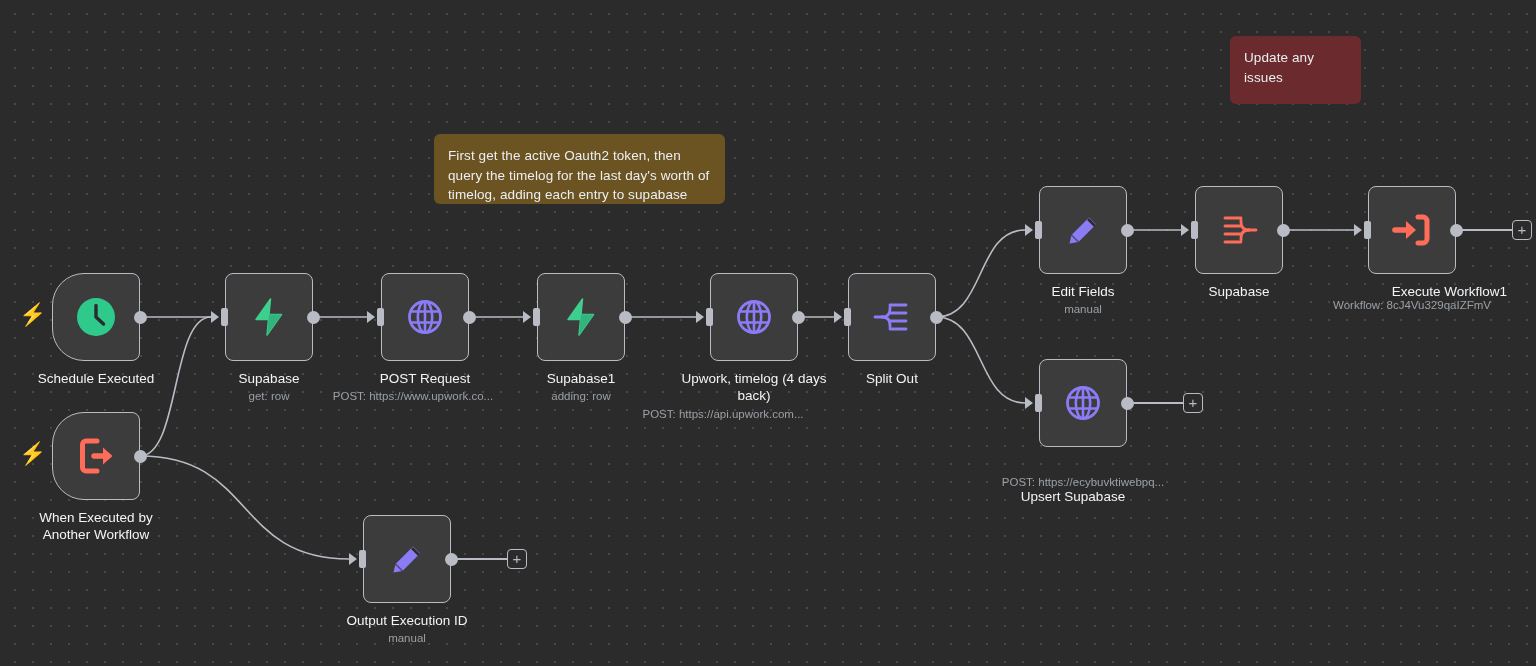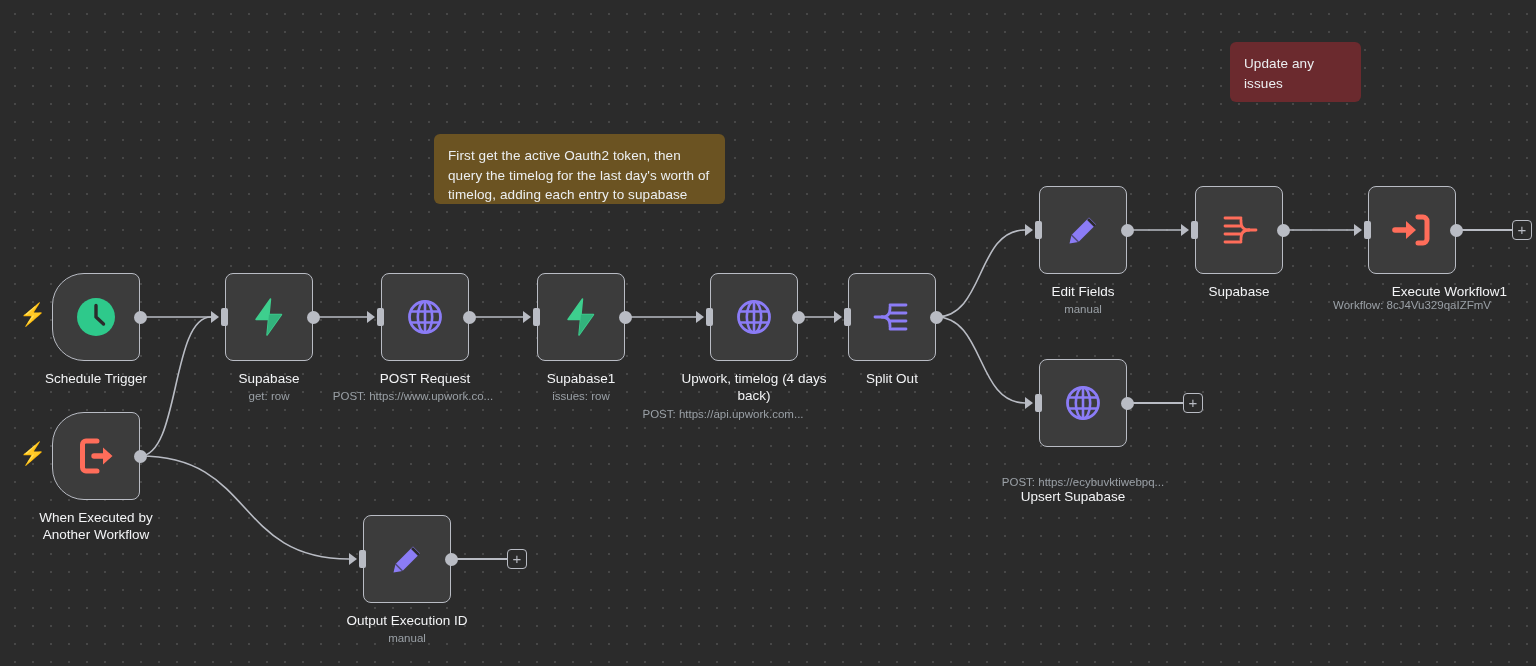--- a/index.html
+++ b/index.html
@@ -95,35 +95,35 @@
       <path d="M469,317 C509,317 483,317 523,317" stroke="#b9bcc4" stroke-width="1.6" fill="none"></path>
       <path d="M625,317 C665,317 656,317 696,317" stroke="#b9bcc4" stroke-width="1.6" fill="none"></path>
       <path d="M798,317 C838,317 794,317 834,317" stroke="#b9bcc4" stroke-width="1.6" fill="none"></path>
       <path d="M936,317 C984.95,317 976.05,230 1025,230" stroke="#b9bcc4" stroke-width="1.6" fill="none"></path>
       <path d="M936,317 C984.95,317 976.05,403 1025,403" stroke="#b9bcc4" stroke-width="1.6" fill="none"></path>
       <path d="M1127,230 C1167,230 1141,230 1181,230" stroke="#b9bcc4" stroke-width="1.6" fill="none"></path>
       <path d="M1283,230 C1323,230 1314,230 1354,230" stroke="#b9bcc4" stroke-width="1.6" fill="none"></path>
     </svg>
   <div id="stickies">
       <div class="sticky brown" style="left: 434px; top: 134px; width: 291px; height: 70px; background: rgb(107, 83, 34);">First get the active Oauth2 token, then query the timelog for the last day's worth of timelog, adding each entry to supabase</div>
-      <div class="sticky red" style="left: 1230px; top: 42px; width: 131px; height: 60px; background: rgb(107, 42, 46);">Update any issues</div>
+      <div class="sticky red" style="left: 1230px; top: 36px; width: 131px; height: 68px; background: rgb(107, 42, 46);">Update any issues</div>
     </div>
   <div id="nodes">
       <div class="node">
         <div class="nbox trigger" style="left: 52px; top: 273px; width: 88px; height: 88px;">
           <span>
             <svg width="44" height="44" viewBox="0 0 44 44" class="ic">
               <circle cx="22" cy="22" r="19" fill="#2ec98b"></circle>
         <path d="M22 10.5 V22 L29.5 29" stroke="#2b2b2b" stroke-width="3.4" fill="none" stroke-linecap="round" stroke-linejoin="round"></path>
             </svg>
           </span>
         </div>
         <div class="bolt" style="left: 19px; top: 304px;">⚡</div>
         <div class="outdot" style="left: 134px; top: 310.5px;"></div>
-        <div class="nlabel" style="left: 1px; top: 370px;">Schedule Trigger</div>
+        <div class="nlabel" style="left: 1px; top: 370px;">Schedule Executed</div>
       </div>
       <div class="node">
         <div class="nbox trigger" style="left: 52px; top: 412px; width: 88px; height: 88px;">
           <span>
             <svg width="44" height="44" viewBox="0 0 44 44" class="ic">
               <path d="M23 7 H12 a3.5 3.5 0 0 0 -3.5 3.5 v23 A3.5 3.5 0 0 0 12 37 h11" stroke="#ff6d5a" stroke-width="5" fill="none" stroke-linecap="round"></path>
         <path d="M20 22 H34" stroke="#ff6d5a" stroke-width="5.4" stroke-linecap="round"></path>
         <path d="M29 13.5 L38.5 22 L29 30.5 Z" fill="#ff6d5a"></path>
             </svg>
           </span>
@@ -170,21 +170,21 @@
             <svg width="44" height="44" viewBox="0 0 44 44" class="ic">
               <path d="M23.5 4 L9 24.5 h12.5 L20 40 L34.5 19.5 H22 Z" fill="#3ecf8e" stroke="#3ecf8e" stroke-width="1.5" stroke-linejoin="round"></path>
         <path d="M22 19.5 H34.5 L20 40 L21.5 24.5 Z" fill="#2a9d6f" opacity=".55"></path>
             </svg>
           </span>
         </div>
         <div class="inport" style="left: 533px; top: 308px;"></div>
         <div class="inarrow" style="left: 523px; top: 311px;"></div>
         <div class="outdot" style="left: 619px; top: 310.5px;"></div>
         <div class="nlabel" style="left: 486px; top: 370px;">Supabase1</div>
-        <div class="nsub" style="left: 476px; top: 389px;">issues: row</div>
+        <div class="nsub" style="left: 476px; top: 389px;">adding: row</div>
       </div>
       <div class="node">
         <div class="nbox" style="left: 710px; top: 273px; width: 88px; height: 88px;">
           <span>
             <svg width="44" height="44" viewBox="0 0 44 44" class="ic">
               <circle cx="22" cy="22" r="15.5" fill="none" stroke="#8b7cf6" stroke-width="2.8"></circle>
         <ellipse cx="22" cy="22" rx="7.2" ry="15.5" fill="none" stroke="#8b7cf6" stroke-width="2.6"></ellipse>
         <path d="M7 16.5 H37 M7 27.5 H37 M22 6.5 V37.5" stroke="#8b7cf6" stroke-width="2.6" fill="none"></path>
             </svg>
           </span>

